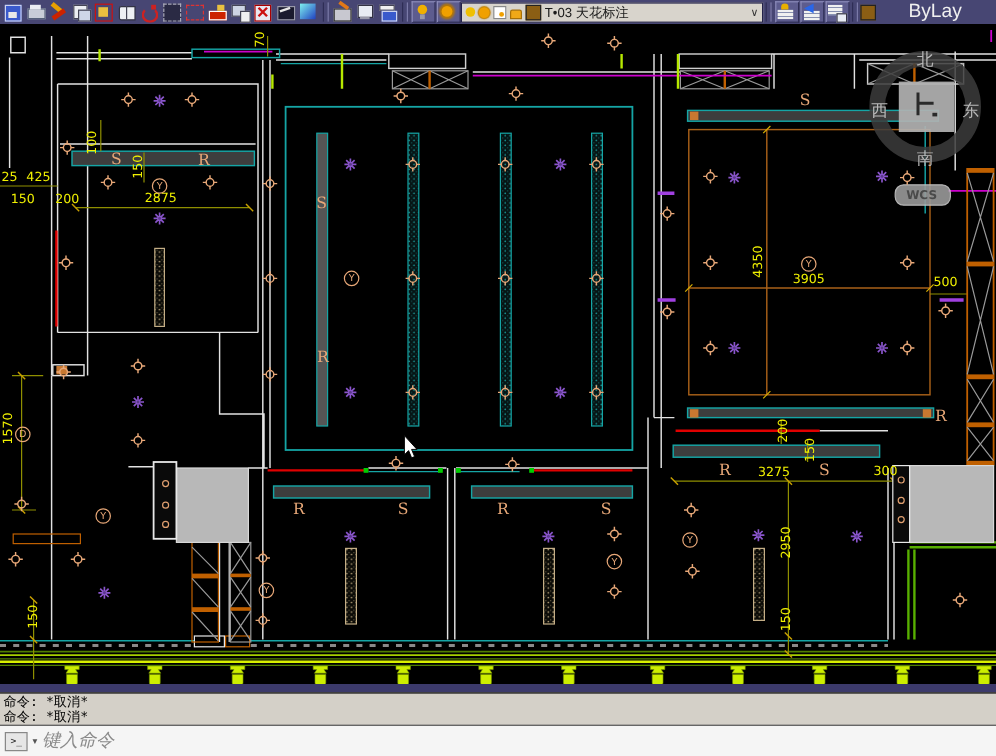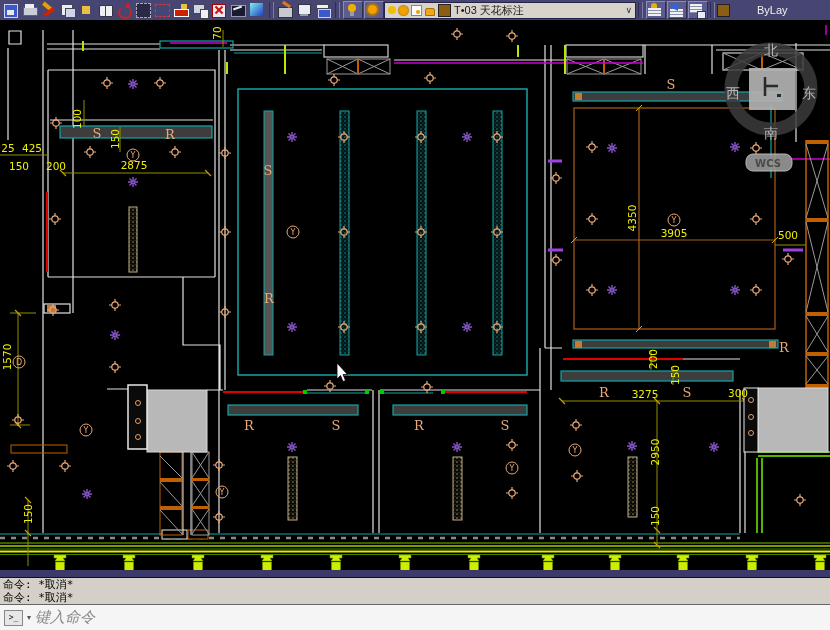--- a/index.html
+++ b/index.html
@@ -7,21 +7,21 @@
   
   .tb{position:absolute;left:0;top:0;width:830px;height:20px;background:#474673;display:flex;align-items:center;padding:0 1px;box-sizing:border-box;}
   .ti{width:18px;height:16px;position:relative;flex:none;margin:0 0.5px;}
   .ti .s{position:absolute;display:block;}
   .sep{width:3px;height:16px;flex:none;border-left:1px solid #2e2d55;border-right:1px solid #7b7aa8;margin:0 2px;}
   .pressed{background:#5d5c8e;border:1px solid #8b8ab8;border-right-color:#2e2d55;border-bottom-color:#2e2d55;}
   .combo{height:17px;width:252px;background:#d8d4cc;border:1px solid #23224a;display:flex;align-items:center;gap:3px;padding:0 3px;box-sizing:border-box;flex:none;}
   .combo .txt{font-size:11px;color:#1a1a1a;white-space:nowrap;flex:1;}
   .combo .chev{font-size:9px;color:#333;}
   .swatch{width:11px;height:11px;background:#8B5E14;border:1px solid #222;flex:none;}
-  .bylay{color:#f0f0f0;font-size:11px;margin-left:3px;white-space:nowrap;padding-left:24px;}
+  .bylay{color:#f0f0f0;font-size:16px;margin-left:3px;white-space:nowrap;padding-left:24px;}
   
   #cnv{position:absolute;left:0;top:20px;width:830px;height:550px;background:#000;}
   
   .band{position:absolute;left:0;top:570px;width:830px;height:7px;background:#3c3a6b;}
   .hist{position:absolute;left:0;top:577px;width:830px;height:27px;background:#d4d0c8;border-top:1px solid #111;box-sizing:border-box;color:#000;font-family:"DejaVu Sans Mono","DejaVu Sans",monospace;font-size:11px;line-height:13px;padding-left:3px;}
   .cmdrow{position:absolute;left:0;top:604px;width:830px;height:26px;background:#f5f5f5;border-top:1px solid #666;box-sizing:border-box;display:flex;align-items:center;padding-left:4px;gap:4px;}
   .promptbox{width:17px;height:14px;background:#e6e6e6;border:1px solid #888;font-size:8px;line-height:13px;text-align:center;color:#222;font-family:"DejaVu Sans Mono",monospace;}
   .chevdn{font-size:8px;color:#555;}
   .ph{font-size:15px;color:#8a8a8a;font-style:italic;}
 </style>

